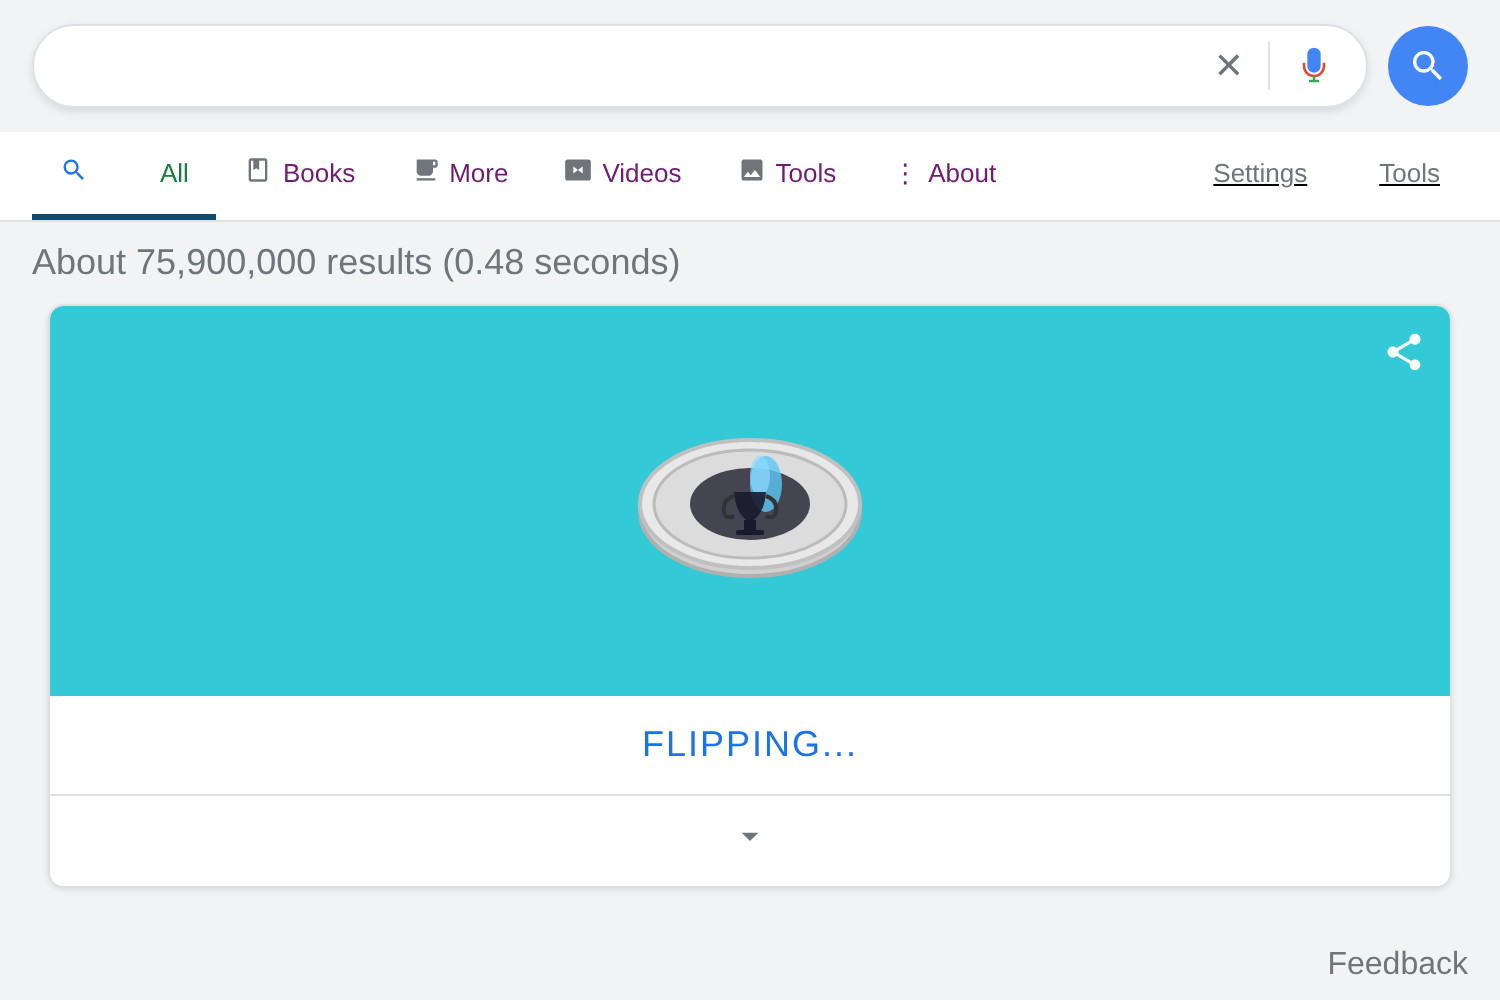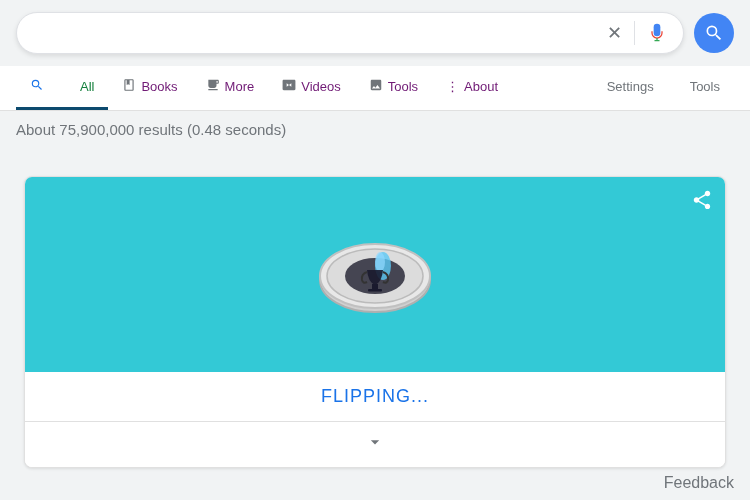--- a/index.html
+++ b/index.html
@@ -110,38 +110,38 @@
     }
 
     .tab-item .tab-icon {
       font-size: 13px;
     }
 
     .tabs-right {
       display: flex;
       align-items: center;
       gap: 8px;
+      text-decoration: underline;
     }
 
     .tabs-right .tab-item {
       font-size: 13px;
       color: #70757a;
     }
 
     
     .results-info {
       padding: 10px 16px;
-      font-size: 15px;
+      font-size: 18px;
       color: #70757a;
     }
 
     
     .main-content {
       padding: 0 24px;
-      margin-top: 28px;
     }
 
     
     .coin-flip-card {
       background: #fff;
       border-radius: 8px;
       overflow: hidden;
       border: 1px solid #e0e0e0;
       box-shadow: 0 1px 3px rgba(0,0,0,0.1);
     }

